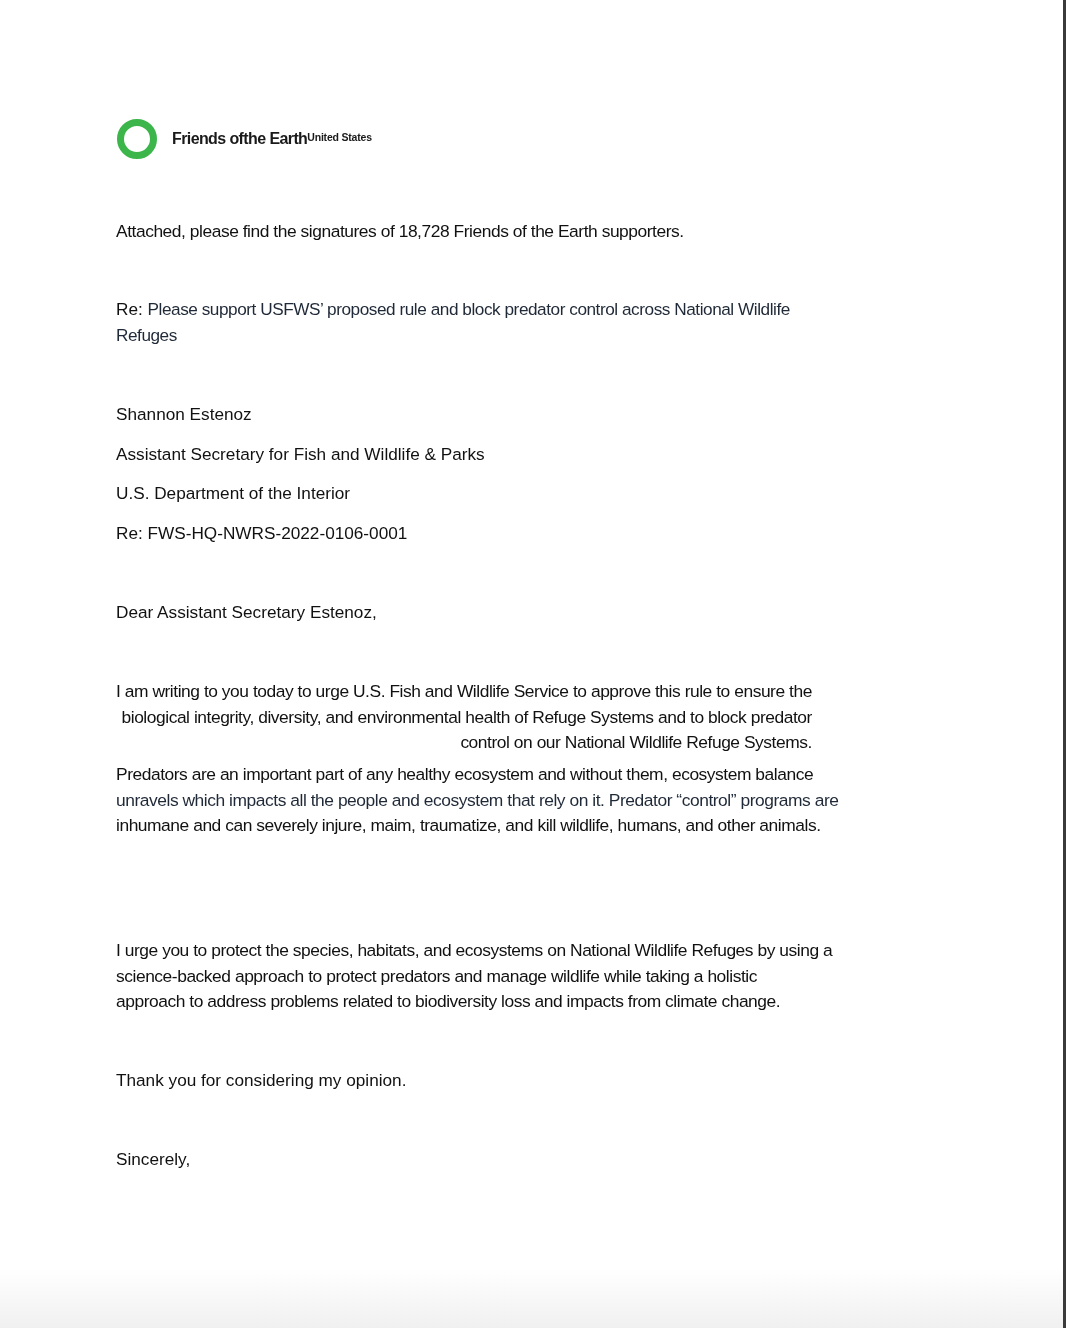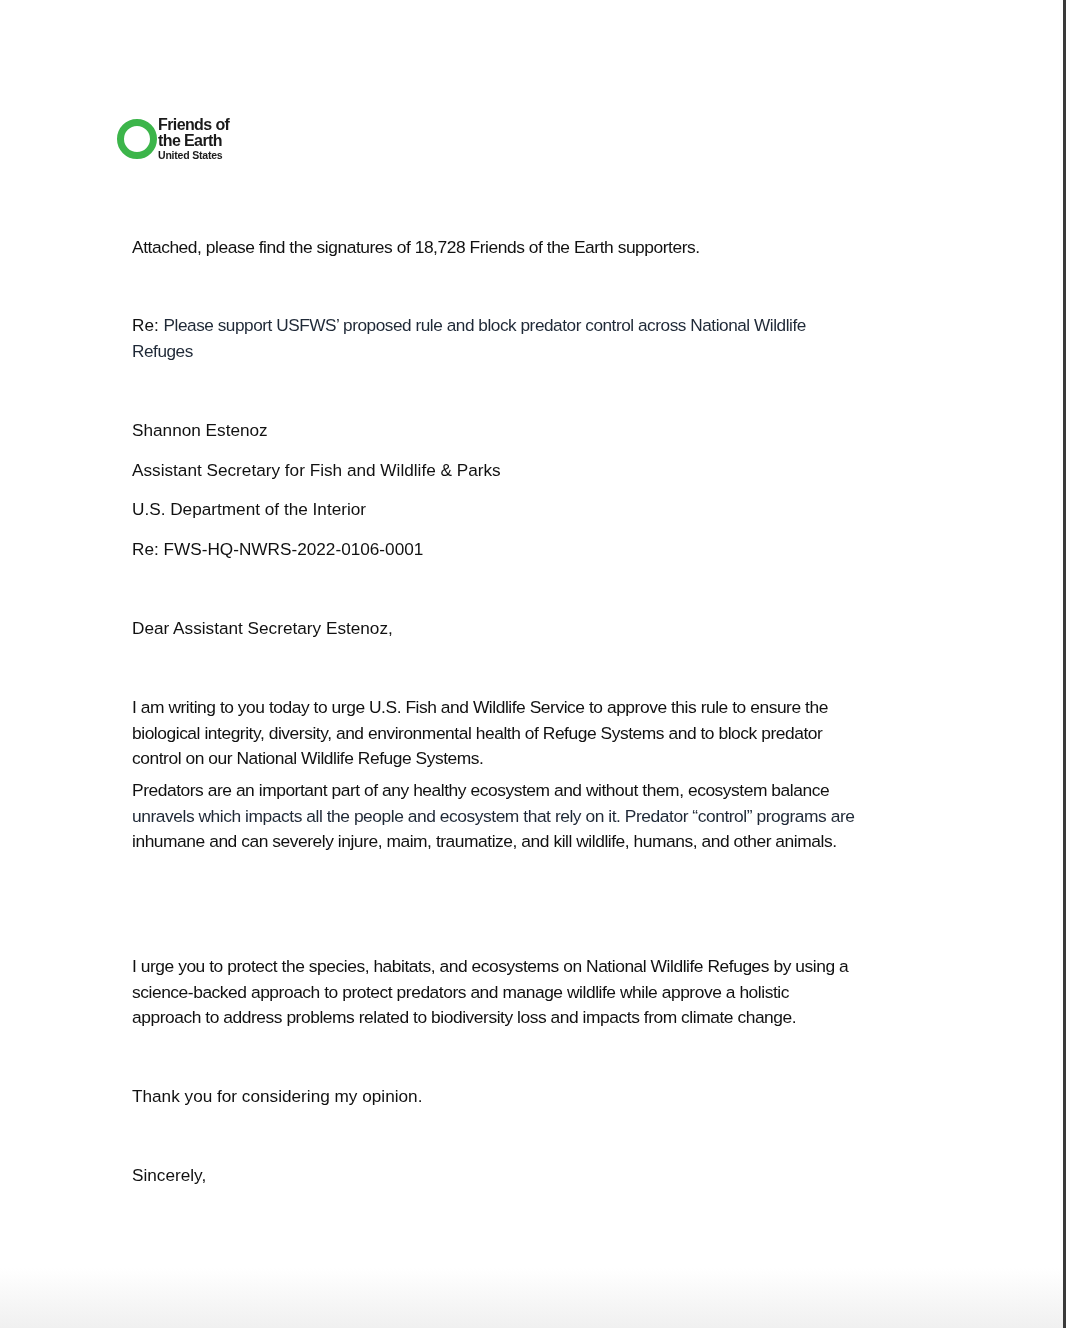--- a/index.html
+++ b/index.html
@@ -39,23 +39,23 @@
       height: 46px;
       display: flex;
       align-items: center;
     }
     .logo-ring {
       width: 42px;
       height: 42px;
       display: block;
     }
     .logo-text {
-      margin-left: 0;
+      margin-left: 14px;
       display: flex;
-      flex-direction: column;
+      flex-direction: row;
       line-height: 1;
       color: #1a1a1a;
       font-family: "Liberation Sans", sans-serif;
       font-weight: bold;
     }
     .logo-line1, .logo-line2 {
       font-size: 16px;
       letter-spacing: -0.6px;
       line-height: 16px;
     }
@@ -65,21 +65,21 @@
       line-height: 12px;
     }
     
     .txt {
       position: absolute;
       left: 116px;
       font-size: 17.2px;
       line-height: 25.5px;
       white-space: nowrap;
       color: #111111;
-      margin: 16px;
+      margin: 0;
     }
     .txt.narrow {
       font-size: 17.4px;
       letter-spacing: -0.45px;
       word-spacing: 0px;
     }
     .navy { color: #1f2937; }
     .line { display: block; }
   </style>
 </head>
@@ -108,35 +108,35 @@
     <span class="line navy" style="letter-spacing:-0.45px;">Refuges</span>
   </div>
 
   <p class="txt" style="top:402px;">Shannon Estenoz</p>
   <p class="txt" style="top:481px;">U.S. Department of the Interior</p>
   <p class="txt" style="top:442px;">Assistant Secretary for Fish and Wildlife &amp; Parks</p>
   <p class="txt" style="top:521px;">Re: FWS-HQ-NWRS-2022-0106-0001</p>
 
   <p class="txt" style="top:600px;">Dear Assistant Secretary Estenoz,</p>
 
-  <div class="txt narrow" style="top:679px;">
+  <div class="txt narrow" style="top:679px;text-align:right;">
     <span class="line">I am writing to you today to urge U.S. Fish and Wildlife Service to approve this rule to ensure the</span>
     <span class="line">biological integrity, diversity, and environmental health of Refuge Systems and to block predator</span>
     <span class="line">control on our National Wildlife Refuge Systems.</span>
   </div>
 
   <div class="txt narrow" style="top:762px;">
     <span class="line">Predators are an important part of any healthy ecosystem and without them, ecosystem balance</span>
     <span class="line navy">unravels which impacts all the people and ecosystem that rely on it. Predator “control” programs are</span>
     <span class="line">inhumane and can severely injure, maim, traumatize, and kill wildlife, humans, and other animals.</span>
   </div>
 
   <div class="txt narrow" style="top:938px;">
     <span class="line">I urge you to protect the species, habitats, and ecosystems on National Wildlife Refuges by using a</span>
-    <span class="line">science-backed approach to protect predators and manage wildlife while approve a holistic</span>
+    <span class="line">science-backed approach to protect predators and manage wildlife while taking a holistic</span>
     <span class="line">approach to address problems related to biodiversity loss and impacts from climate change.</span>
   </div>
 
   <p class="txt" style="top:1068px;">Thank you for considering my opinion.</p>
 
   <p class="txt" style="top:1147px;">Sincerely,</p>
 
 </div>
 
 <div class="right-edge"></div>

